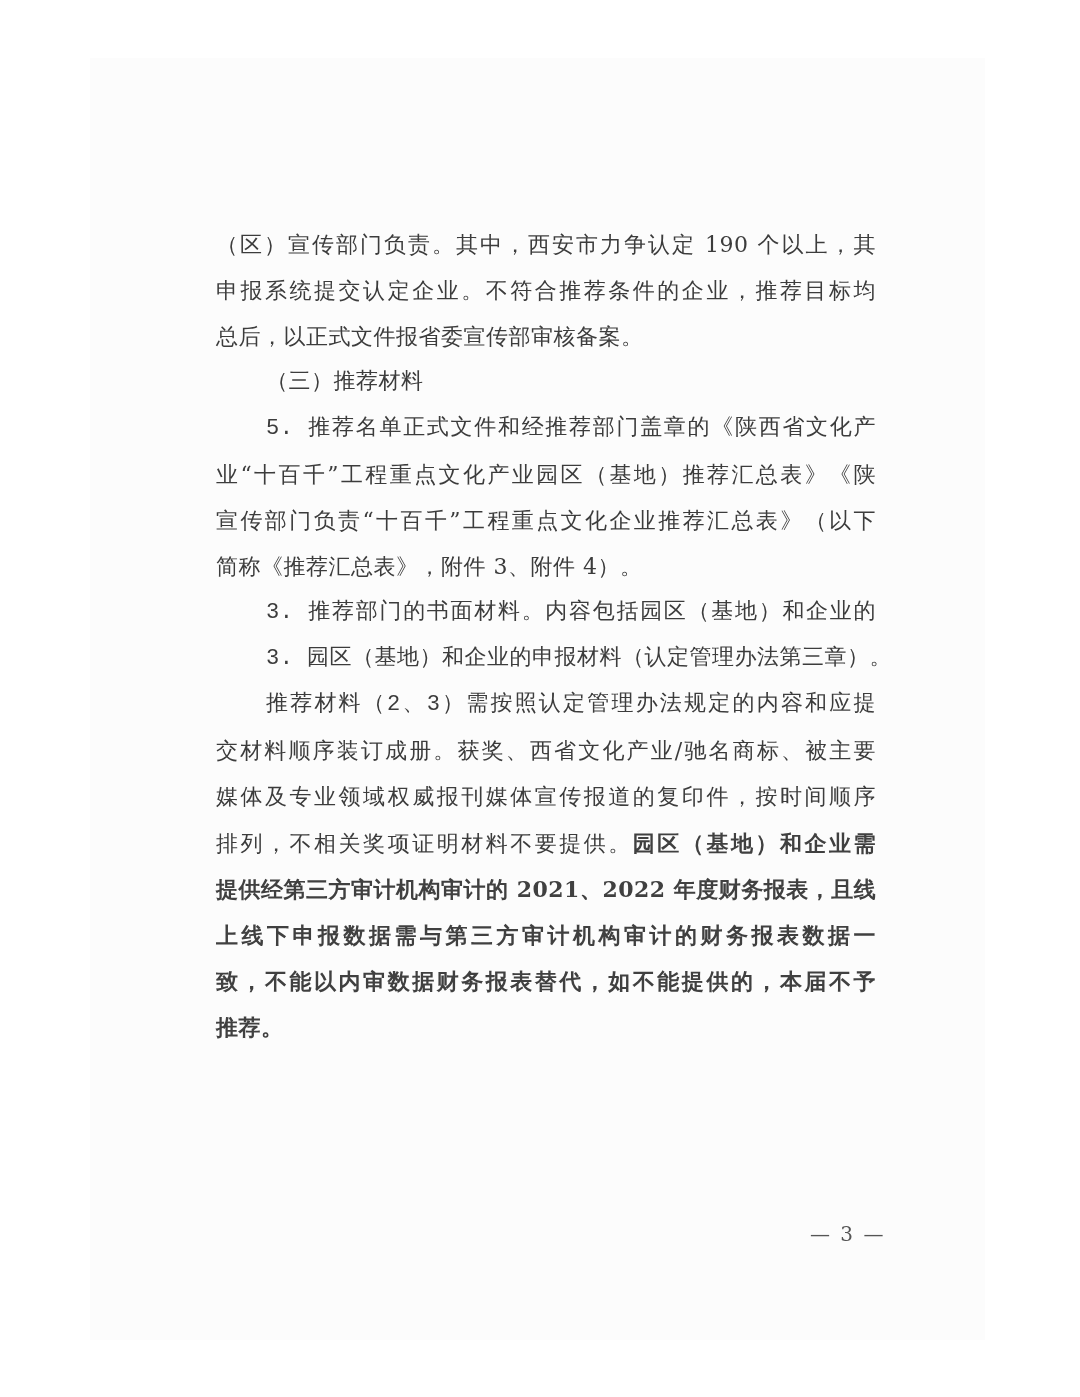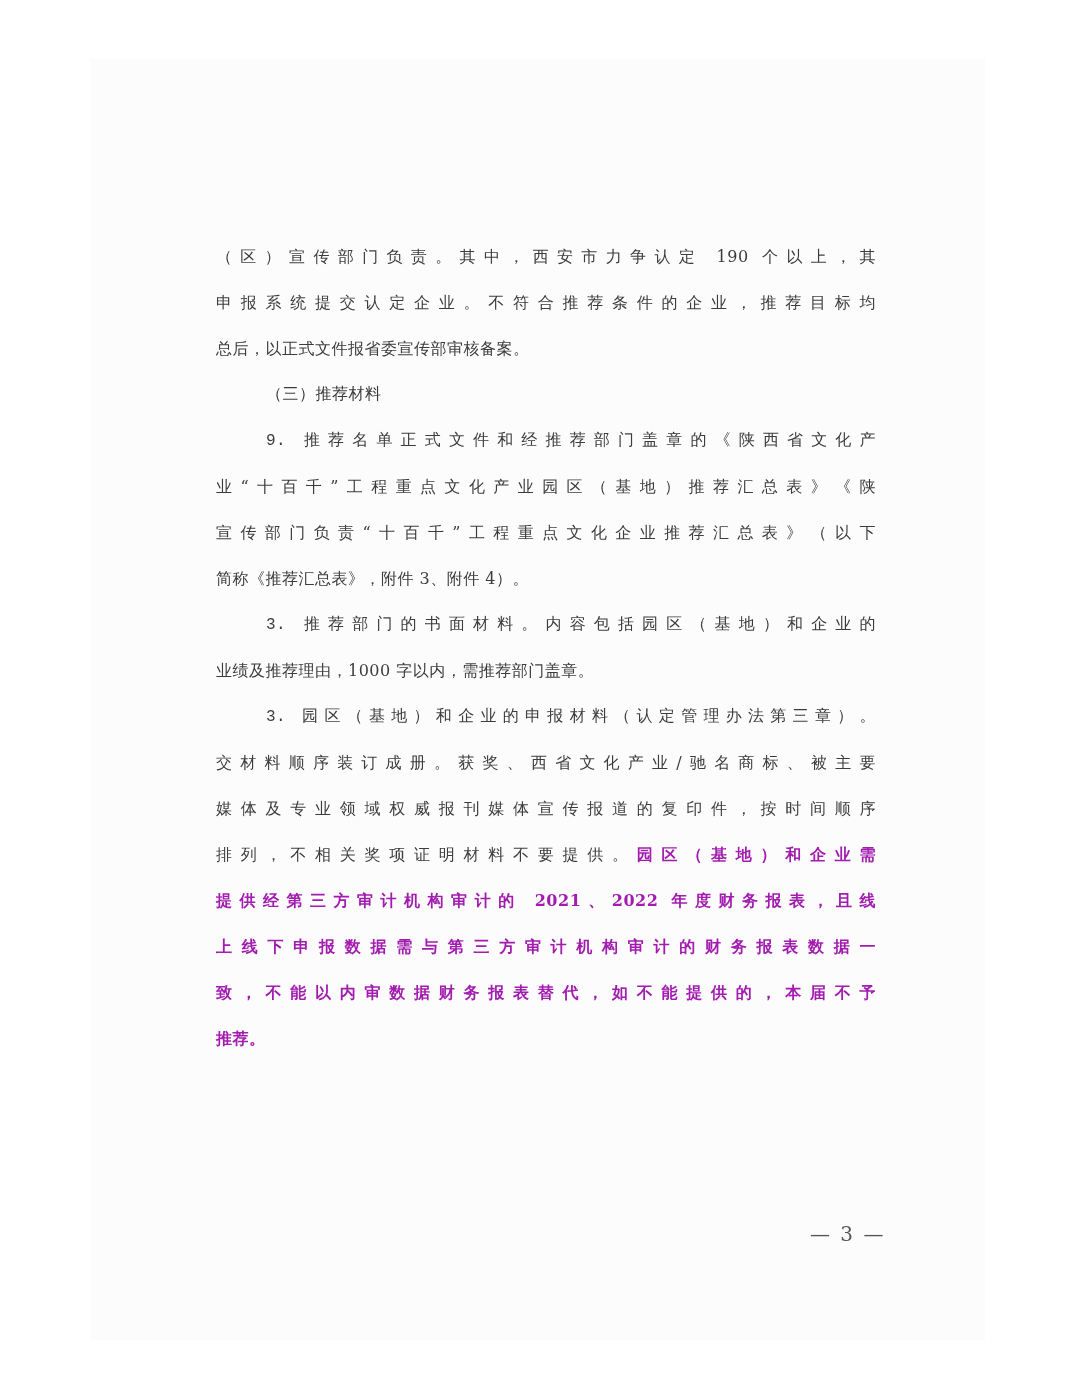--- a/index.html
+++ b/index.html
@@ -20,42 +20,41 @@
     width: 895px;
     height: 1282px;
     background: #fcfcfc;
   }
   .content {
     position: absolute;
     left: 216px;
     top: 222px;
     width: 660px;
     font-family: "DejaVu Serif", "Liberation Serif", serif;
-    font-size: 16px;
+    font-size: 22px;
     color: #3c3c3c;
-    margin-top: 12px;
   }
   .line {
     height: 46px;
     line-height: 46px;
     white-space: nowrap;
     text-align: justify;
     text-align-last: justify;
     letter-spacing: 0.5px;
   }
   .line.last {
     text-align-last: left;
   }
   .indent {
     padding-left: 50px;
     font-family: Liberation Mono, monospace;
   }
   .bold {
     font-weight: bold;
-    color: #a21caf;
+    color: #404040;
   }
   .page-number {
     position: absolute;
     left: 810px;
     top: 1222px;
     font-family: "DejaVu Serif", "Liberation Serif", serif;
     font-size: 20px;
     color: #555555;
     letter-spacing: 2px;
   }
@@ -71,36 +70,36 @@
     <div class="line">（区）宣传部门负责。其中，西安市力争认定 190 个以上，其</div>
     <div class="line">申报系统提交认定企业。不符合推荐条件的企业，推荐目标均</div>
     <div class="line last">总后，以正式文件报省委宣传部审核备案。</div>
   </div>
 
   <div>
     <div class="line last indent">（三）推荐材料</div>
   </div>
 
   <div>
-    <div class="line indent">9. 推荐名单正式文件和经推荐部门盖章的《陕西省文化产</div>
+    <div class="line indent">5. 推荐名单正式文件和经推荐部门盖章的《陕西省文化产</div>
     <div class="line">业“十百千”工程重点文化产业园区（基地）推荐汇总表》《陕</div>
     <div class="line">宣传部门负责“十百千”工程重点文化企业推荐汇总表》（以下</div>
     <div class="line last">简称《推荐汇总表》，附件 3、附件 4）。</div>
   </div>
 
   <div>
     <div class="line indent">3. 推荐部门的书面材料。内容包括园区（基地）和企业的</div>
-    <div class="line last">业绩及推荐理由，1000 字以内，需推荐部门盖章。</div>
   </div>
 
   <div>
     <div class="line indent">3. 园区（基地）和企业的申报材料（认定管理办法第三章）。</div>
   </div>
 
   <div>
+    <div class="line indent">推荐材料（2、3）需按照认定管理办法规定的内容和应提</div>
     <div class="line">交材料顺序装订成册。获奖、西省文化产业/驰名商标、被主要</div>
     <div class="line">媒体及专业领域权威报刊媒体宣传报道的复印件，按时间顺序</div>
     <div class="line"><span>排列，不相关奖项证明材料不要提供。</span><span class="bold">园区（基地）和企业需</span></div>
     <div class="line bold">提供经第三方审计机构审计的 2021、2022 年度财务报表，且线</div>
     <div class="line bold">上线下申报数据需与第三方审计机构审计的财务报表数据一</div>
     <div class="line bold">致，不能以内审数据财务报表替代，如不能提供的，本届不予</div>
     <div class="line bold last">推荐。</div>
   </div>
 
 </div>

